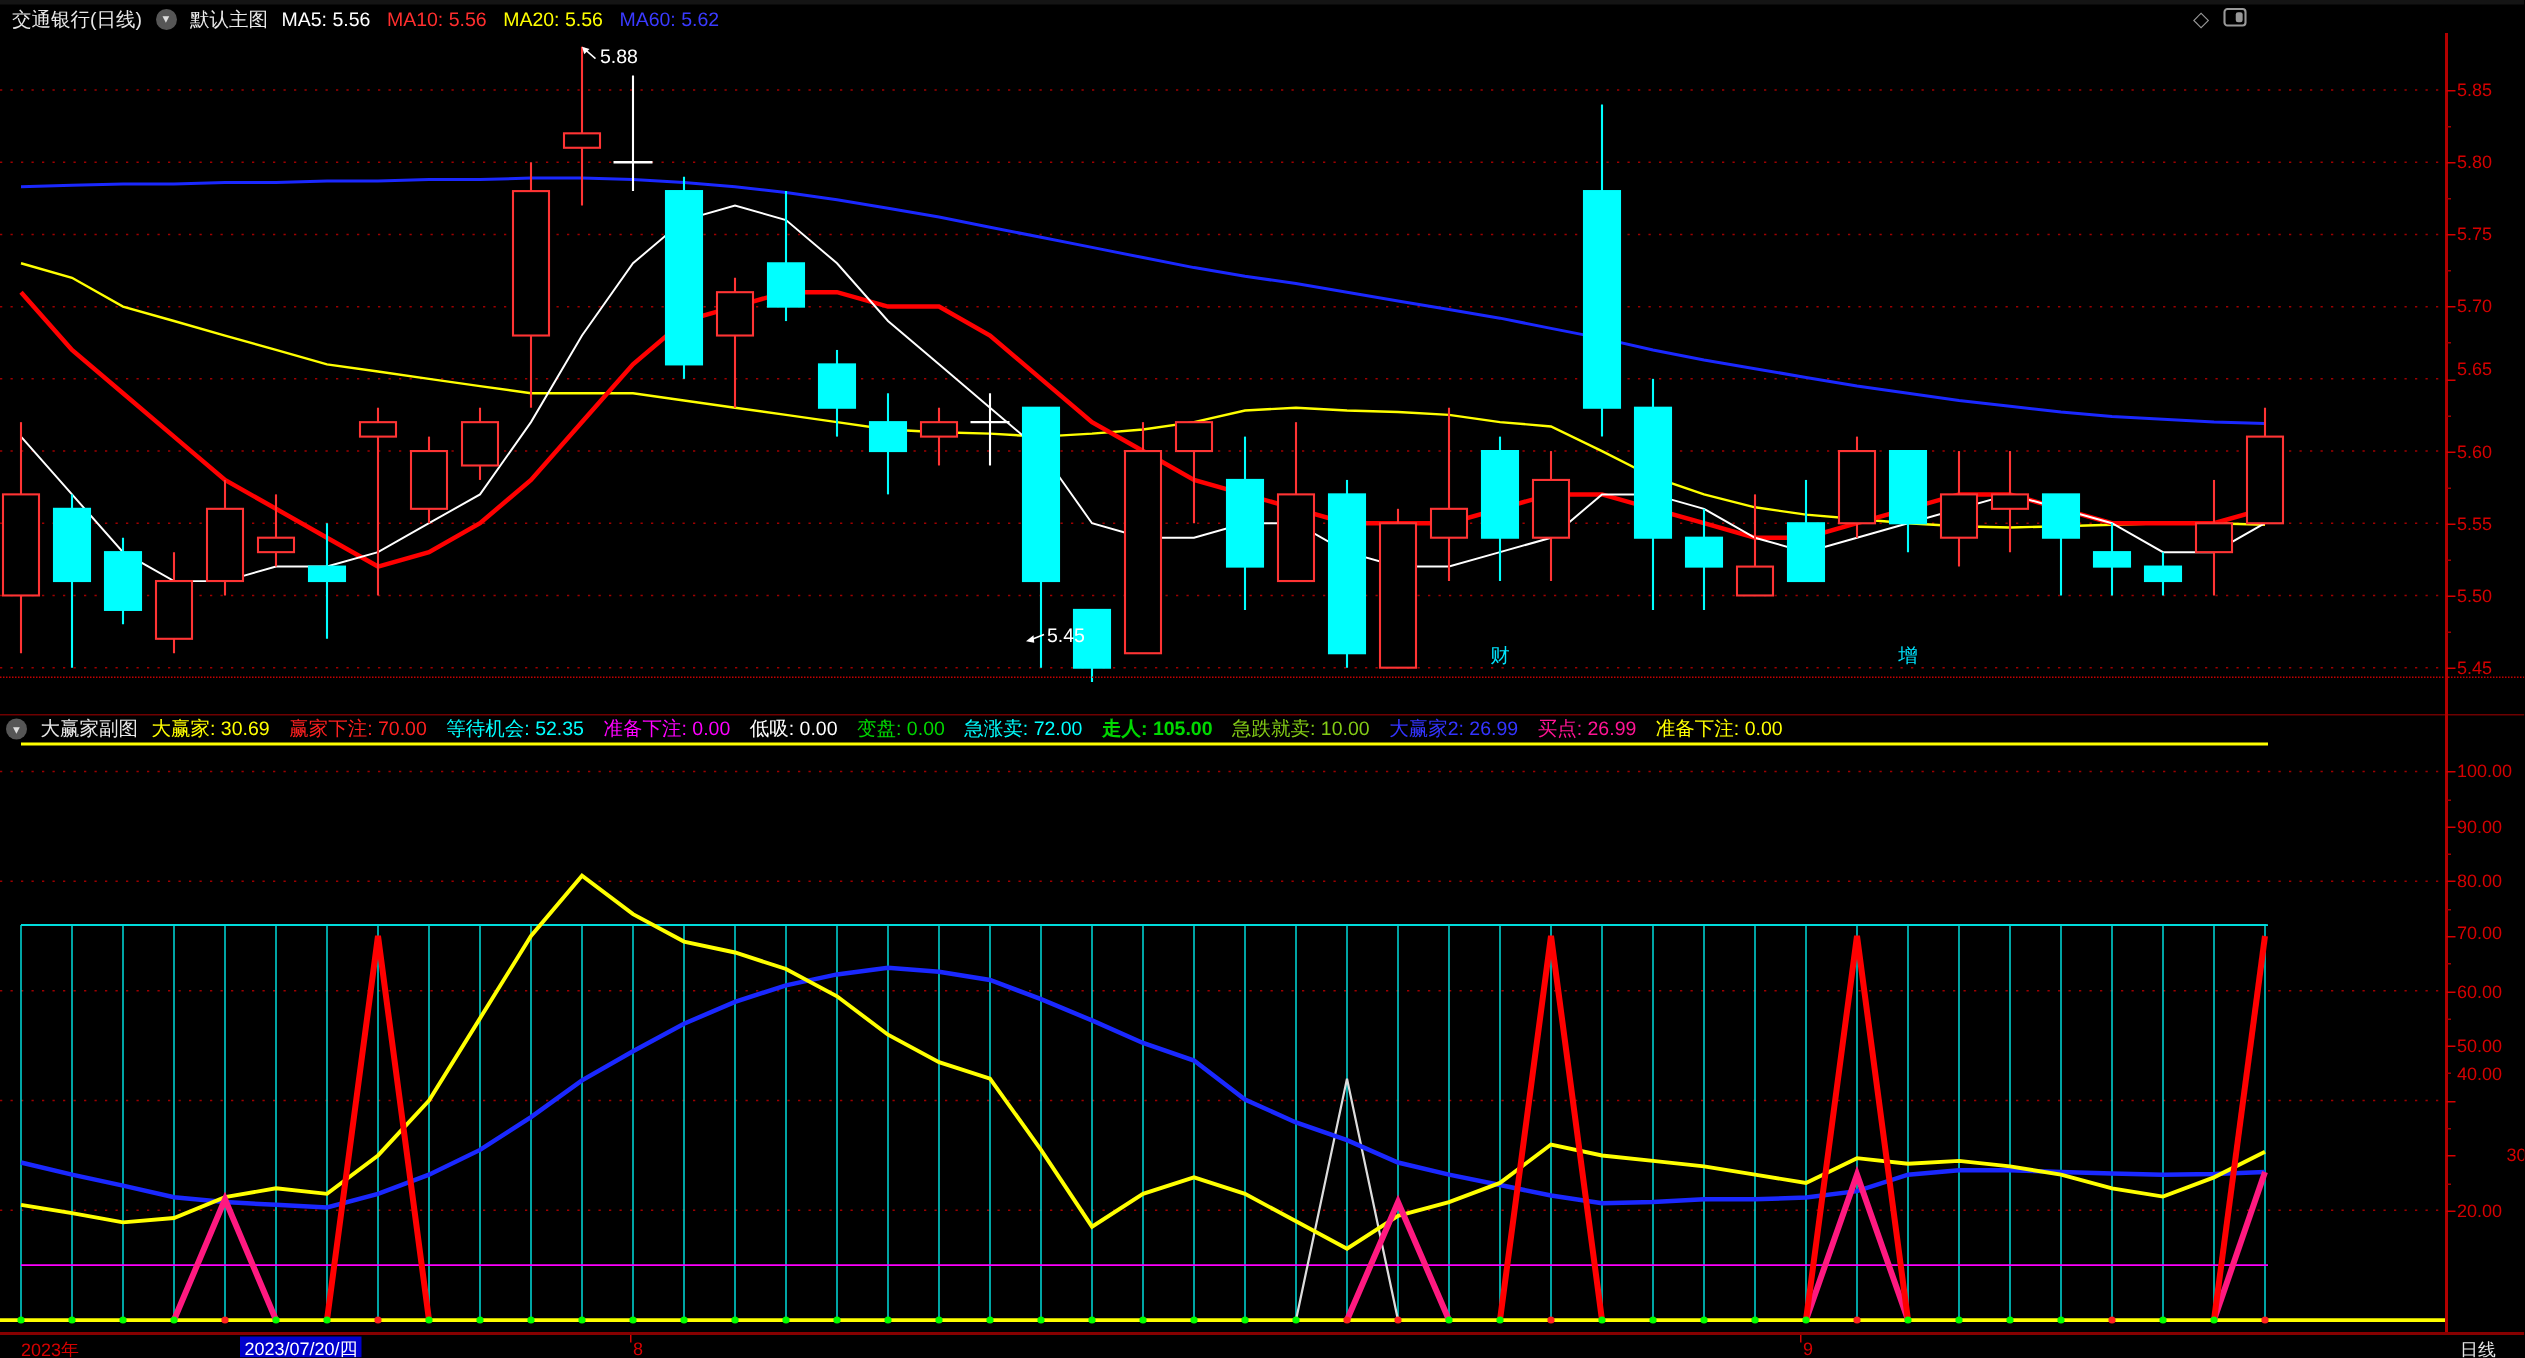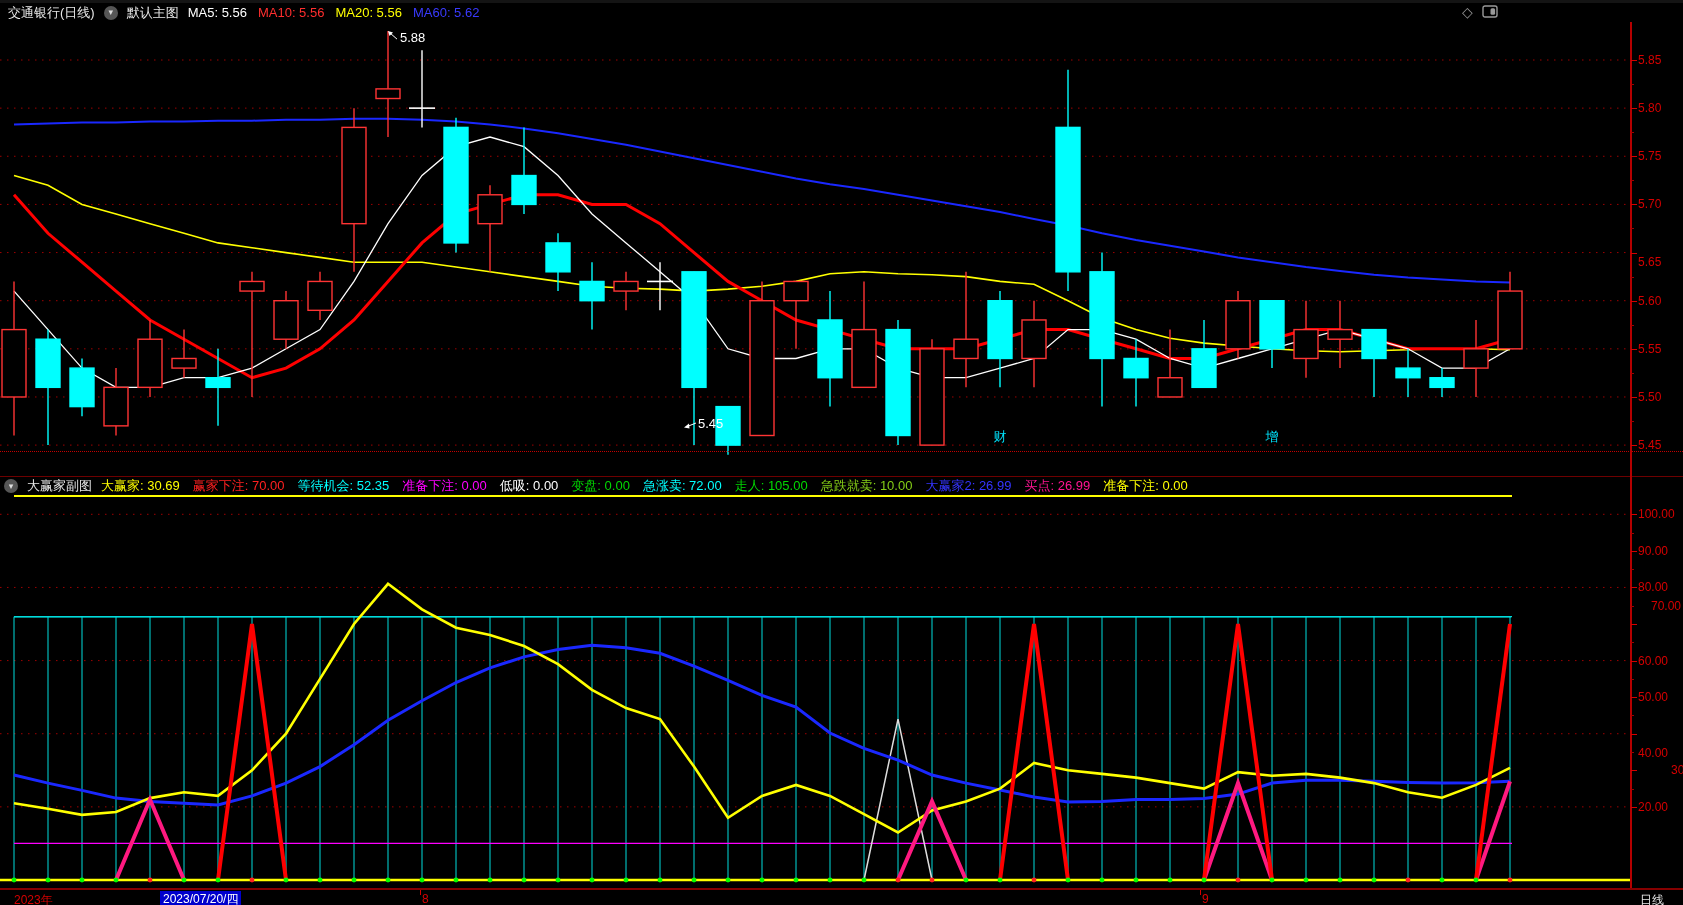--- a/index.html
+++ b/index.html
@@ -176,21 +176,21 @@
     <span class="circle-ic">▾</span>
     <span>大赢家副图</span>
     <span id="sub-readouts" style="display:flex;gap:13px;">
         <span style="color: rgb(255, 255, 0);">大赢家: 30.69</span>
         <span style="color: rgb(255, 32, 32);">赢家下注: 70.00</span>
         <span style="color: rgb(0, 255, 255);">等待机会: 52.35</span>
         <span style="color: rgb(255, 0, 255);">准备下注: 0.00</span>
         <span style="color: rgb(255, 255, 255);">低吸: 0.00</span>
         <span style="color: rgb(0, 216, 0);">变盘: 0.00</span>
         <span style="color: rgb(0, 255, 255);">急涨卖: 72.00</span>
-        <span style="color: rgb(0, 216, 0);">走人: 105.00</span>
+        <span style="color: rgb(0, 216, 0); font-weight: bold;">走人: 105.00</span>
         <span style="color: #84cc16;">急跌就卖: 10.00</span>
         <span style="color: rgb(52, 52, 255);">大赢家2: 26.99</span>
         <span style="color: rgb(255, 20, 147);">买点: 26.99</span>
         <span style="color: rgb(255, 255, 0);">准备下注: 0.00</span>
       </span>
   </div>
 
   <svg id="sub-svg" width="1630" height="394" style="top:494px">
       <line x1="0" y1="20.30000000000001" x2="1630" y2="20.30000000000001" stroke="#9e0000" stroke-width="1" stroke-dasharray="1.5 5.5"></line>
       <line x1="0" y1="93.44" x2="1630" y2="93.44" stroke="#9e0000" stroke-width="1" stroke-dasharray="1.5 5.5"></line>
@@ -312,21 +312,21 @@
       <div class="mtick" style="top: 84.07px;"></div>
       <div class="axlbl" style="top: 102.14px;">5.80</div>
       <div class="tick" style="top: 108.14px;"></div>
       <div class="mtick" style="top: 132.21px;"></div>
       <div class="axlbl" style="top: 150.28px;">5.75</div>
       <div class="tick" style="top: 156.28px;"></div>
       <div class="mtick" style="top: 180.35px;"></div>
       <div class="axlbl" style="top: 198.42px;">5.70</div>
       <div class="tick" style="top: 204.42px;"></div>
       <div class="mtick" style="top: 228.49px;"></div>
-      <div class="axlbl" style="top: 256px;">5.65</div>
+      <div class="axlbl" style="top: 240px;">5.65</div>
       <div class="tick" style="top: 252.56px;"></div>
       <div class="mtick" style="top: 276.63px;"></div>
       <div class="axlbl" style="top: 294.7px;">5.60</div>
       <div class="tick" style="top: 300.7px;"></div>
       <div class="mtick" style="top: 324.77px;"></div>
       <div class="axlbl" style="top: 342.84px;">5.55</div>
       <div class="tick" style="top: 348.84px;"></div>
       <div class="mtick" style="top: 372.91px;"></div>
       <div class="axlbl" style="top: 390.98px;">5.50</div>
       <div class="tick" style="top: 396.98px;"></div>
@@ -335,30 +335,30 @@
       <div class="tick" style="top: 445.12px;"></div>
       <div class="axlbl" style="top: 508.3px;">100.00</div>
       <div class="tick" style="top: 514.3px;"></div>
       <div class="mtick" style="top: 532.6px;"></div>
       <div class="axlbl" style="top: 544.87px;">90.00</div>
       <div class="tick" style="top: 550.87px;"></div>
       <div class="mtick" style="top: 569.17px;"></div>
       <div class="axlbl" style="top: 581.44px;">80.00</div>
       <div class="tick" style="top: 587.44px;"></div>
       <div class="mtick" style="top: 605.74px;"></div>
-      <div class="axlbl" style="top: 600px; margin-left: 13px;">70.00</div>
+      <div class="axlbl" style="top: 616px;">70.00</div>
       <div class="tick" style="top: 624.01px;"></div>
       <div class="mtick" style="top: 642.31px;"></div>
       <div class="axlbl" style="top: 654.58px;">60.00</div>
       <div class="tick" style="top: 660.58px;"></div>
       <div class="mtick" style="top: 678.88px;"></div>
       <div class="axlbl" style="top: 691.15px;">50.00</div>
       <div class="tick" style="top: 697.15px;"></div>
       <div class="mtick" style="top: 715.45px;"></div>
-      <div class="axlbl" style="top: 747px; text-align: center;">40.00</div>
+      <div class="axlbl" style="top: 710px; text-align: center;">40.00</div>
       <div class="tick" style="top: 733.72px;"></div>
       <div class="mtick" style="top: 752.02px;"></div>
       <div class="axlbl" style="top: 764.29px; margin-left: 33px;">30.00</div>
       <div class="tick" style="top: 770.29px;"></div>
       <div class="mtick" style="top: 788.59px;"></div>
       <div class="axlbl" style="top: 800.86px;">20.00</div>
       <div class="tick" style="top: 806.86px;"></div>
     </div>
 
   <div class="baxis">

